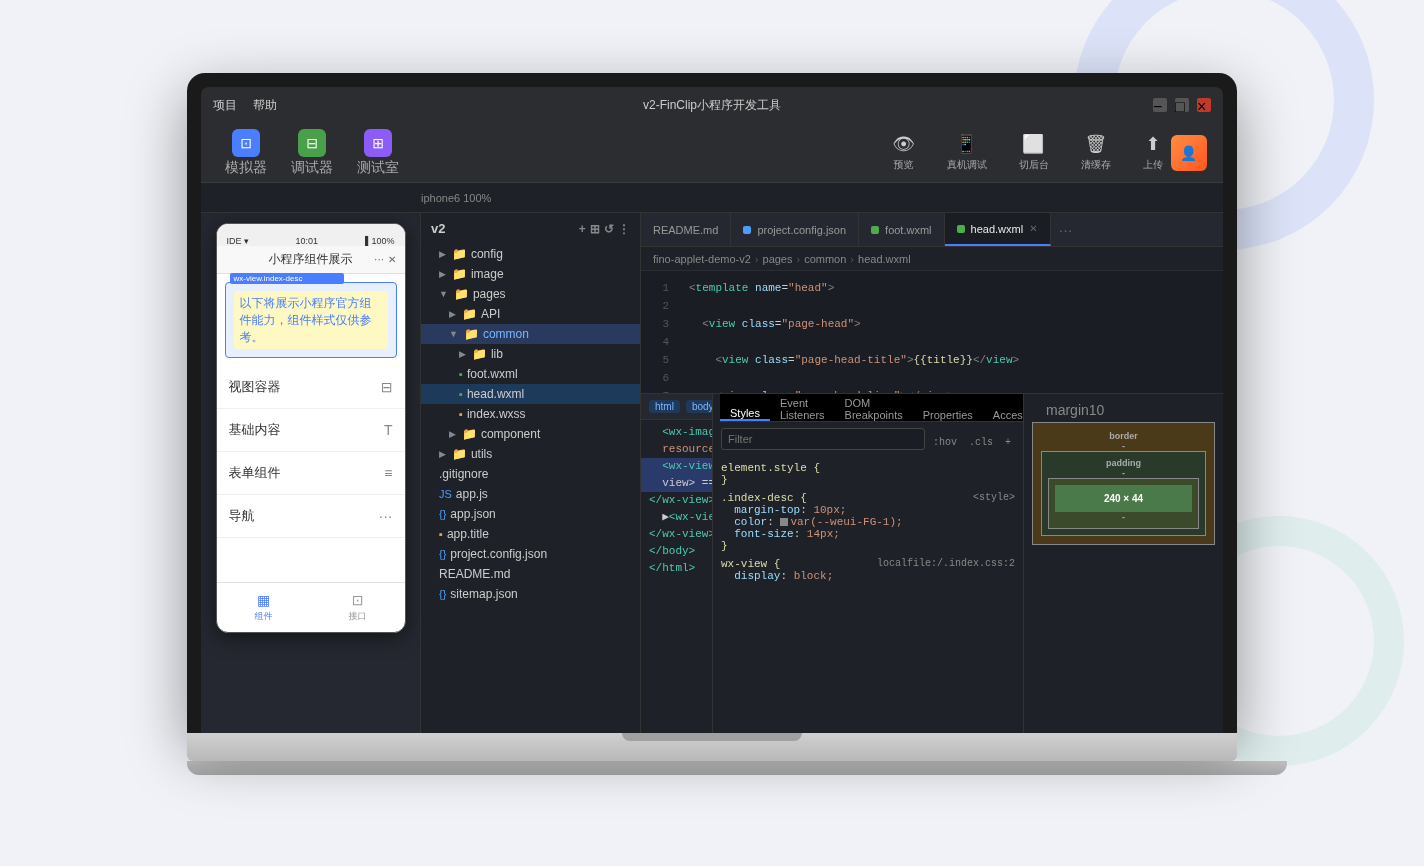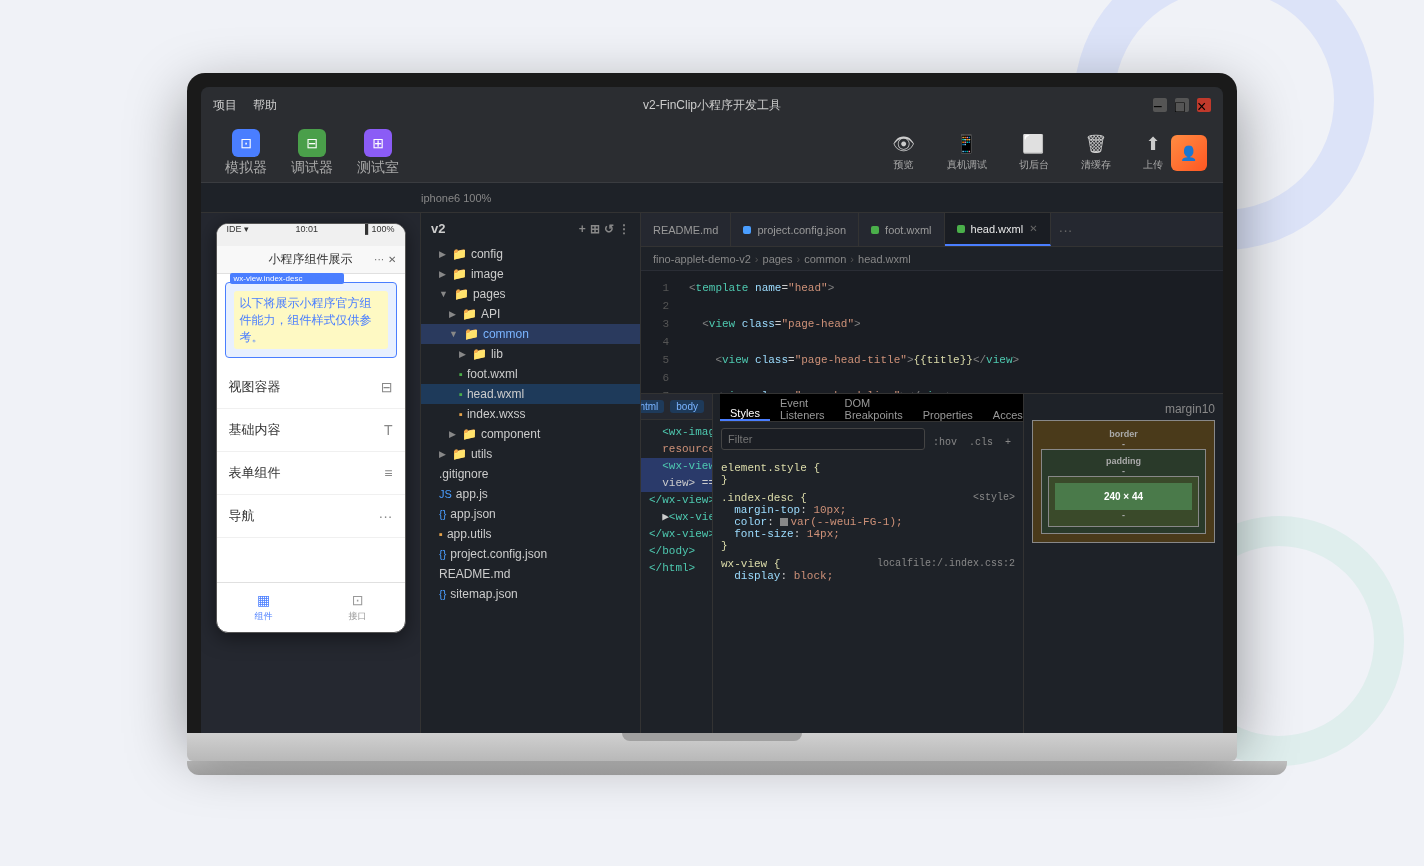--- a/index.html
+++ b/index.html
@@ -233,21 +233,21 @@
       border-radius: 12px;
       width: 190px;
       box-shadow: 0 4px 20px rgba(0,0,0,0.5);
       overflow: hidden;
       border: 1px solid #555;
     }
     .phone-statusbar {
       background: #f0f0f0;
       height: 22px;
       display: flex;
-      align-items: flex-start;
+      align-items: flex-end;
       justify-content: space-between;
       padding: 0 10px;
       font-size: 9px;
       color: #333;
     }
     .phone-titlebar {
       background: #f8f8f8;
       height: 28px;
       display: flex;
       align-items: center;
@@ -494,21 +494,20 @@
       background: #252830;
       height: 26px;
       display: flex;
       align-items: center;
       padding: 0 8px;
       gap: 6px;
       font-size: 11px;
       color: #888;
       border-bottom: 1px solid #333;
       flex-shrink: 0;
-      justify-content: flex-end;
     }
     .devtools-tag-btn {
       background: #1e3a5a;
       color: #7ab4ff;
       padding: 1px 6px;
       border-radius: 3px;
       font-size: 10px;
       cursor: pointer;
     }
     .devtools-html-content {
@@ -611,24 +610,24 @@
       width: 200px;
       flex-shrink: 0;
       border-left: 1px solid #333;
       background: #1e2228;
       padding: 8px;
       display: flex;
       flex-direction: column;
       gap: 4px;
     }
     .box-model-label {
-      font-size: 12px;
+      font-size: 14px;
       color: #888;
       display: flex;
-      justify-content: flex-end;
+      justify-content: flex-start;
       padding-left: 14px;
     }
     .box-margin {
       background: #4a3a1a;
       border: 1px solid #888;
       padding: 8px;
       font-size: 9px;
       color: #ccc;
       text-align: center;
       font-weight: bold;
@@ -861,21 +860,21 @@
           <div class="tree-item indent-1">
             <span class="file-icon-blue">JS</span>
             <span>app.js</span>
           </div>
           <div class="tree-item indent-1">
             <span class="file-icon-blue">{}</span>
             <span>app.json</span>
           </div>
           <div class="tree-item indent-1">
             <span class="file-icon-orange">▪</span>
-            <span>app.utils</span>
+            <span>app.title</span>
           </div>
           <div class="tree-item indent-1">
             <span class="file-icon-blue">{}</span>
             <span>project.config.json</span>
           </div>
           <div class="tree-item indent-1">
             <span>README.md</span>
           </div>
           <div class="tree-item indent-1">
             <span class="file-icon-blue">{}</span>

